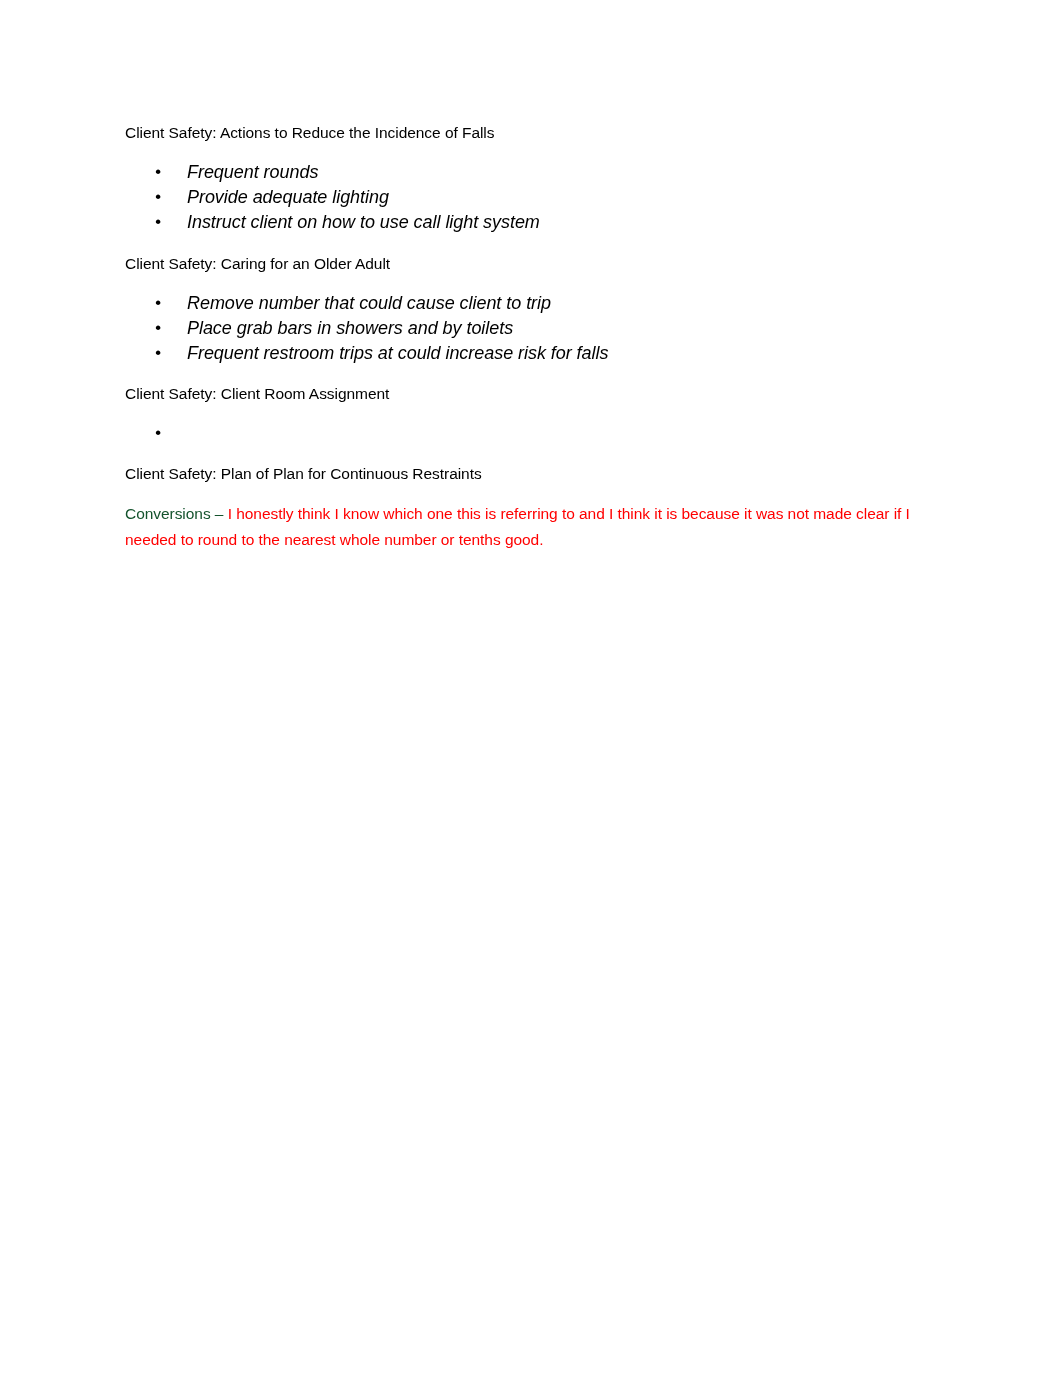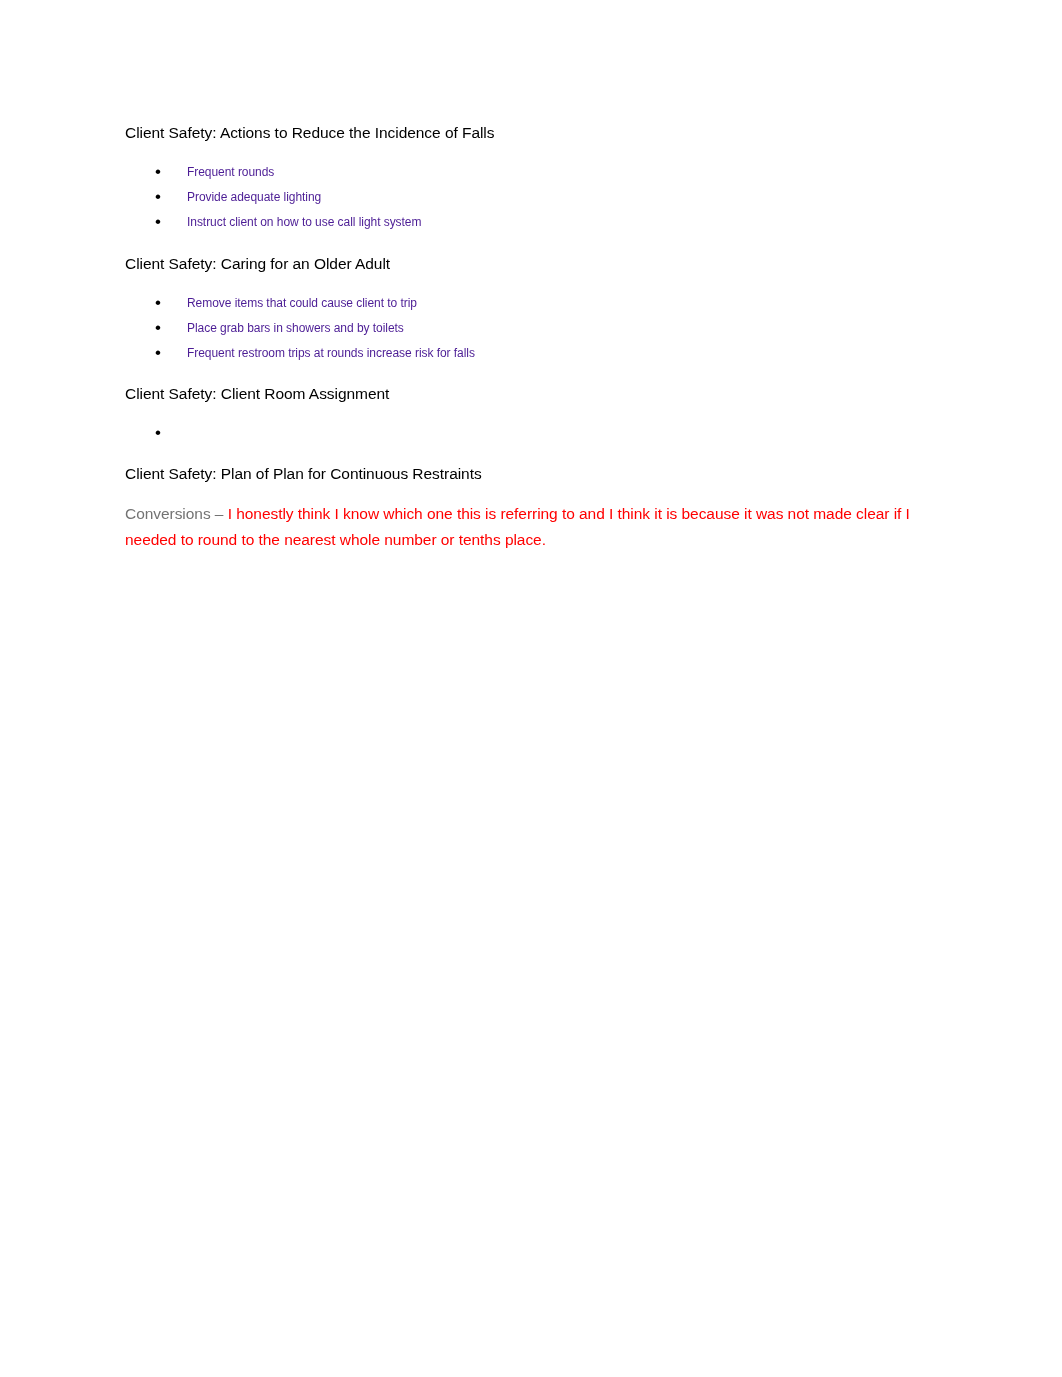--- a/index.html
+++ b/index.html
@@ -46,25 +46,26 @@
 
   
   ul.bullets {
     list-style: none;
     margin: 0;
     padding: 0;
   }
   ul.bullets li {
     position: relative;
     padding-left: 62px;
-    font-size: 12px;
+    font-size: 18px;
     line-height: 25.2px;
-    color: #4c1d95;
+    color: #000000;
     letter-spacing: -0.05px;
     white-space: nowrap;
+    font-style: italic;
   }
   ul.bullets li::before {
     content: "\2022";
     position: absolute;
     left: 30px;
     top: -1px;
     color: #000000;
     font-size: 17px;
     line-height: 25.2px;
   }
@@ -90,21 +91,21 @@
   
   .para {
     font-size: 15.5px;
     line-height: 25.5px;
     color: #FF0000;
     letter-spacing: -0.05px;
     width: 790px;
     margin: 0;
   }
   .para .lead {
-    color: #737373;
+    color: #14532d;
   }
 
   
   .redacted-block {
     position: relative;
     margin-top: 24px;
   }
 </style>
 </head>
 <body>
@@ -117,36 +118,36 @@
       <ul class="bullets">
         <li>Frequent rounds</li>
         <li>Provide adequate lighting</li>
         <li>Instruct client on how to use call light system</li>
       </ul>
     </div>
 
     <div class="group">
       <div class="section-heading">Client Safety: Caring for an Older Adult</div>
       <ul class="bullets">
-        <li>Remove items that could cause client to trip</li>
+        <li>Remove number that could cause client to trip</li>
         <li>Place grab bars in showers and by toilets</li>
-        <li>Frequent restroom trips at rounds increase risk for falls</li>
+        <li>Frequent restroom trips at could increase risk for falls</li>
       </ul>
     </div>
 
     <div class="group">
       <div class="section-heading">Client Safety: Client Room Assignment</div>
       <ul class="bullets">
         <li class="empty-item"></li>
       </ul>
     </div>
 
     <div class="group">
       <div class="section-heading">Client Safety: Plan of Plan for Continuous Restraints</div>
     </div>
 
 
-    <p class="para"><span class="lead">Conversions – </span><span>I honestly think I know which one this is referring to and I think it is because it was not made clear if I needed to round to the nearest whole number or tenths place.</span></p>
+    <p class="para"><span class="lead">Conversions – </span><span>I honestly think I know which one this is referring to and I think it is because it was not made clear if I needed to round to the nearest whole number or tenths good.</span></p>
 
     <div class="redacted-block" id="redacted-block"></div>
 
   </div>
 </div>
 
 </body></html>

